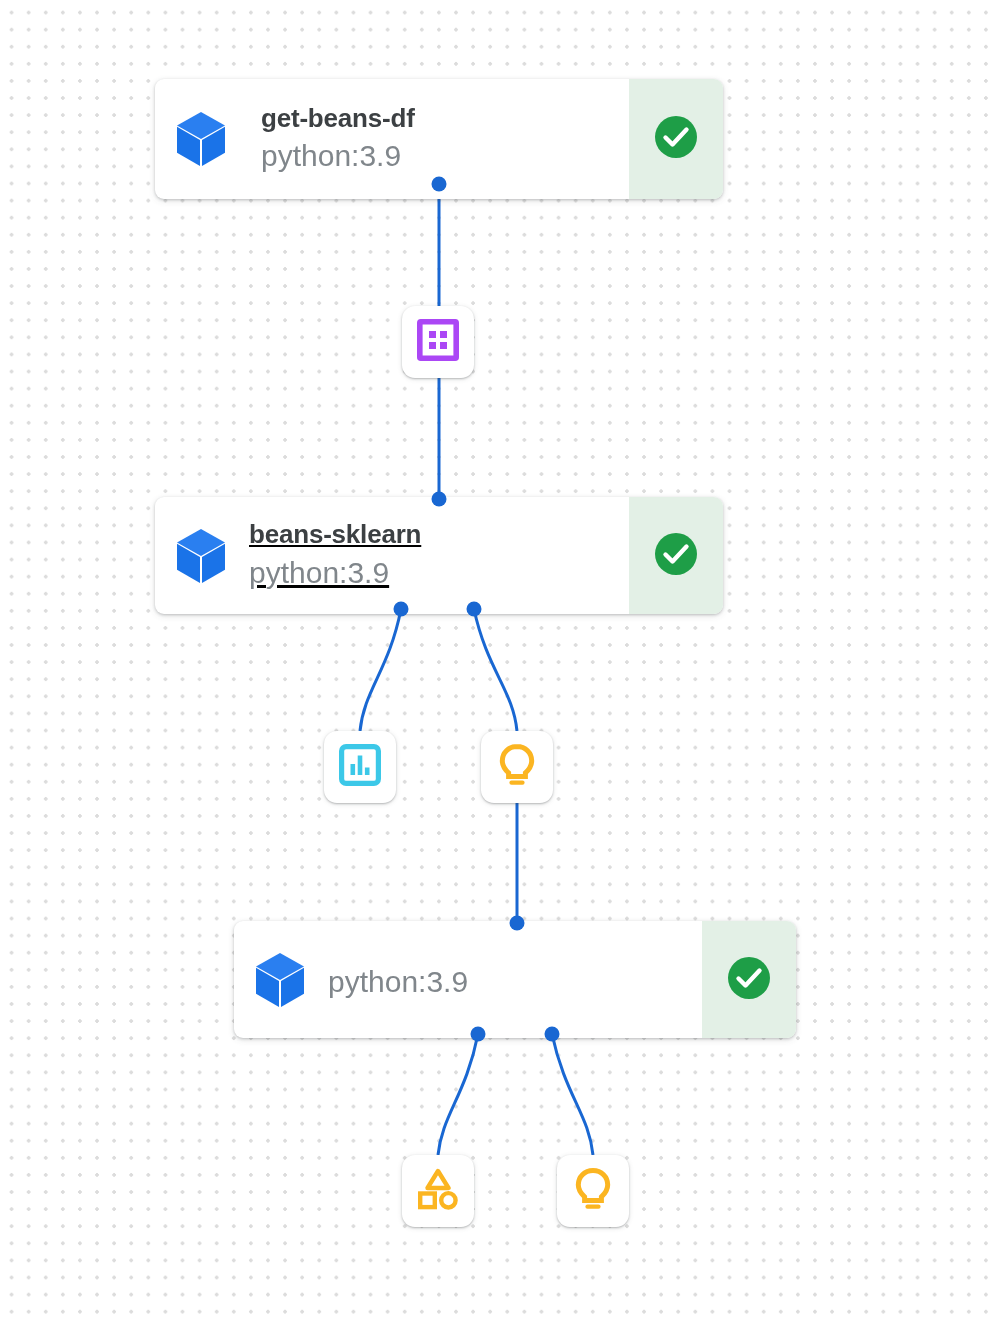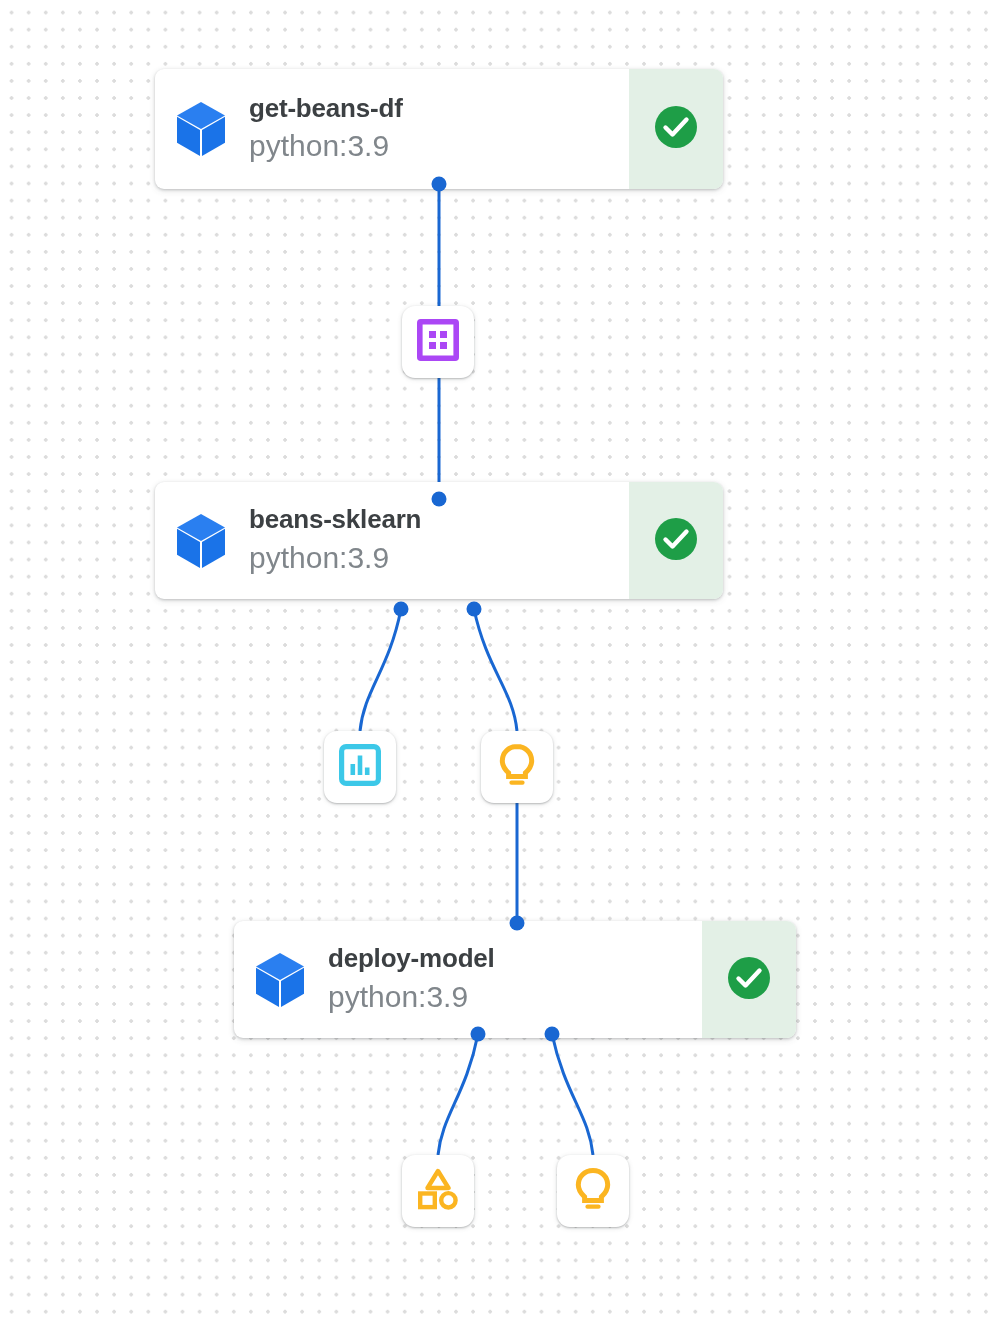--- a/index.html
+++ b/index.html
@@ -108,40 +108,40 @@
       <path d="M 439 184 L 439 306" fill="none" stroke="#1967d2" stroke-width="3"></path>
       <path d="M 439 378 L 439 499" fill="none" stroke="#1967d2" stroke-width="3"></path>
       <path d="M 401 609 C 389 670, 364 690, 360 731" fill="none" stroke="#1967d2" stroke-width="3"></path>
       <path d="M 474 609 C 487 670, 513 690, 517 731" fill="none" stroke="#1967d2" stroke-width="3"></path>
       <path d="M 517 803 L 517 923" fill="none" stroke="#1967d2" stroke-width="3"></path>
       <path d="M 478 1034 C 466 1095, 442 1115, 438 1155" fill="none" stroke="#1967d2" stroke-width="3"></path>
       <path d="M 552 1034 C 565 1095, 589 1115, 593 1155" fill="none" stroke="#1967d2" stroke-width="3"></path>
     </svg>
 
   <div id="nodes-root">
-      <div class="node" style="left: 155px; top: 69px; width: 568px; height: 120px;">
+      <div class="node" style="left: 155px; top: 79px; width: 568px; height: 120px; gap: 12px;">
         <div class="node-icon">
           <svg width="54" height="58" viewBox="0 0 54 58">
             <path d="M27 2 L51 15.5 L27 29 L3 15.5 Z" fill="#2a7ff0"></path>
             <path d="M3 16.8 L26 30 L26 56 L3 42.8 Z" fill="#1a73e8"></path>
             <path d="M51 16.8 L28 30 L28 56 L51 42.8 Z" fill="#1a73e8"></path>
           </svg>
         </div>
         <div class="node-text">
           <div class="node-title">get-beans-df</div>
           <div class="node-sub">python:3.9</div>
         </div>
         <div class="node-status">
           <span><svg width="46" height="46" viewBox="0 0 46 46">
               <circle cx="23" cy="23" r="21" fill="#1e9e47"></circle>
               <path d="M12.5 23.5 L19.5 30.5 L33.5 15.5" fill="none" stroke="#ffffff" stroke-width="4.4" stroke-linecap="round" stroke-linejoin="round"></path>
             </svg></span>
         </div>
       </div>
-      <div class="node" style="left: 155px; top: 482px; width: 568px; height: 117px;">
+      <div class="node" style="left: 155px; top: 497px; width: 568px; height: 117px; text-decoration: underline;">
         <div class="node-icon">
           <svg width="54" height="58" viewBox="0 0 54 58">
             <path d="M27 2 L51 15.5 L27 29 L3 15.5 Z" fill="#2a7ff0"></path>
             <path d="M3 16.8 L26 30 L26 56 L3 42.8 Z" fill="#1a73e8"></path>
             <path d="M51 16.8 L28 30 L28 56 L51 42.8 Z" fill="#1a73e8"></path>
           </svg>
         </div>
         <div class="node-text">
           <div class="node-title">beans-sklearn</div>
           <div class="node-sub">python:3.9</div>
@@ -155,21 +155,20 @@
       </div>
       <div class="node" style="left: 234px; top: 921px; width: 562px; height: 117px;">
         <div class="node-icon">
           <svg width="54" height="58" viewBox="0 0 54 58">
             <path d="M27 2 L51 15.5 L27 29 L3 15.5 Z" fill="#2a7ff0"></path>
             <path d="M3 16.8 L26 30 L26 56 L3 42.8 Z" fill="#1a73e8"></path>
             <path d="M51 16.8 L28 30 L28 56 L51 42.8 Z" fill="#1a73e8"></path>
           </svg>
         </div>
         <div class="node-text">
-          <div class="node-title">deploy-model</div>
           <div class="node-sub">python:3.9</div>
         </div>
         <div class="node-status">
           <span><svg width="46" height="46" viewBox="0 0 46 46">
               <circle cx="23" cy="23" r="21" fill="#1e9e47"></circle>
               <path d="M12.5 23.5 L19.5 30.5 L33.5 15.5" fill="none" stroke="#ffffff" stroke-width="4.4" stroke-linecap="round" stroke-linejoin="round"></path>
             </svg></span>
         </div>
       </div>
     </div>

